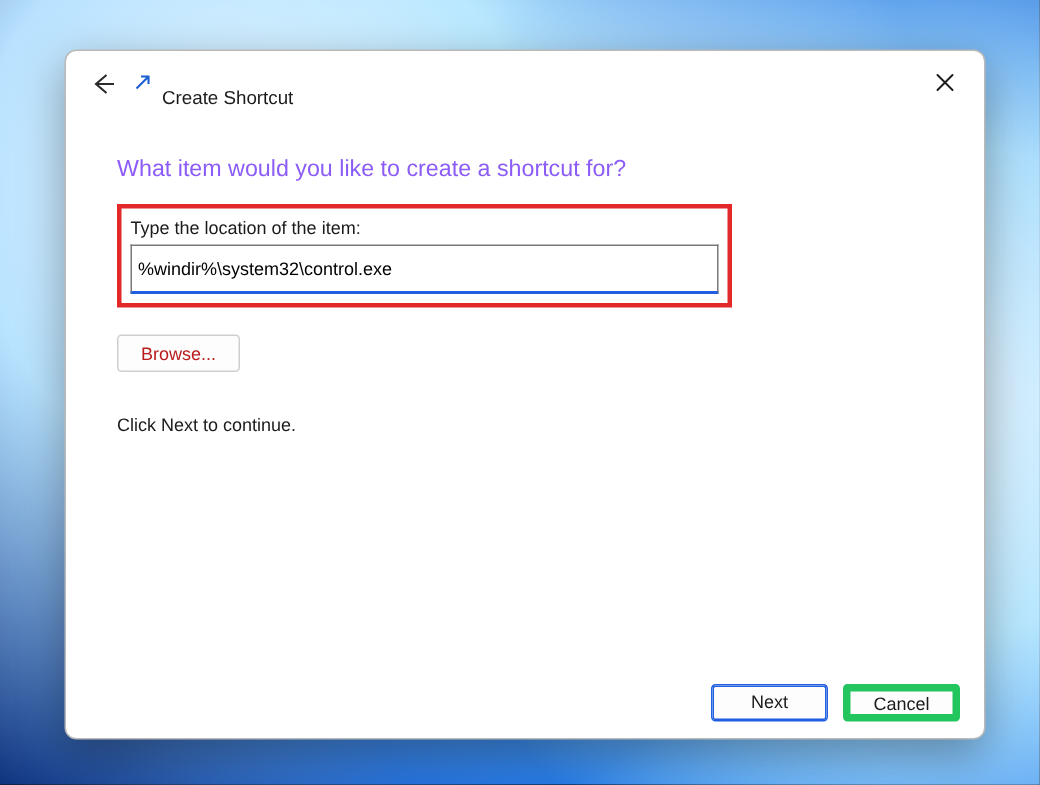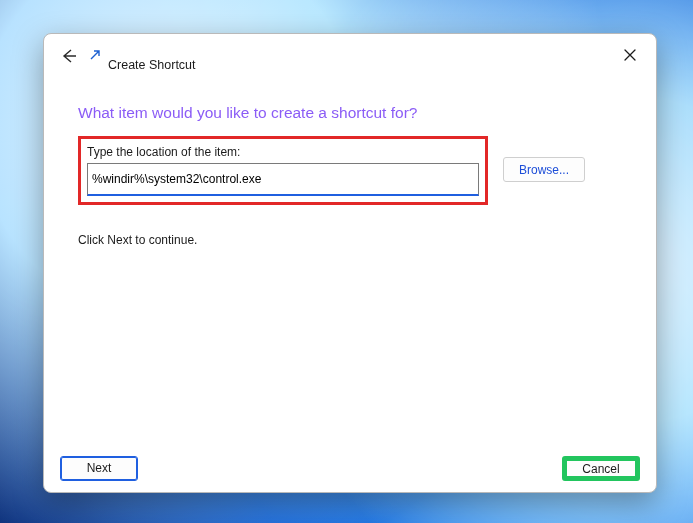--- a/index.html
+++ b/index.html
@@ -41,42 +41,42 @@
   .close{
     position:absolute;right:12px;top:8px;width:28px;height:28px;display:flex;
     align-items:center;justify-content:center;border-radius:4px;
   }
   .close svg{width:12px;height:12px;stroke:#1b1b1b;stroke-width:1.3;stroke-linecap:round;}
 
   .body{position:absolute;left:34px;right:34px;top:70px;bottom:56px;}
   h1{margin:0 0 22px 0;font-size:15.5px;font-weight:400;color:#8b5cf6;}
   .para{font-size:12px;color:#1b1b1b;line-height:1.45;margin:0 0 18px 0;}
   .label{font-size:12px;margin:0 0 2px 0;}
-  .input-row{display:flex;align-items:flex-start;gap:15px;}
+  .input-row{display:flex;align-items:flex-start;gap:5px;flex-direction:column;}
   .input-frame{
     position:relative;flex:0 0 auto;width:410px;padding:6px;
     border:3px solid #e22828;box-sizing:border-box;margin-top:-8px;
   }
   .input-frame .label{margin-bottom:4px;}
   .loc-input{
     width:100%;height:21px;box-sizing:border-box;
     border:1px solid #7a7a7a;border-bottom:2px solid #1f5fe0;
     background:#fff;font:12px/19px "Segoe UI",sans-serif;padding:15px 4px;outline:none;
     color:#000;
   }
   .browse{
     width:82px;height:25px;margin-top:13px;
     background:#fdfdfd;border:1px solid #cfcfcf;border-radius:3px;
-    font:12px "Segoe UI",sans-serif;color:#1d4ed8;cursor:default;
+    font:12px "Segoe UI",sans-serif;color:#b91c1c;cursor:default;
   }
   .cont{margin-top:28px;font-size:12px;}
 
   .footer{
     position:absolute;left:0;right:0;bottom:0;height:48px;
-    display:flex;justify-content:space-between;align-items:center;gap:10px;
+    display:flex;justify-content:flex-end;align-items:center;gap:10px;
     padding:0 16px;box-sizing:border-box;
   }
   .btn{
     width:78px;height:25px;border-radius:3px;font:12px "Segoe UI",sans-serif;
     background:#fdfdfd;border:5px solid #22c55e;color:#1b1b1b;cursor:default;
   }
   .btn.primary{border:1px solid #1f5fe0;box-shadow:0 0 0 1px #1f5fe0 inset;}
 </style>
 </head>
 <body>

